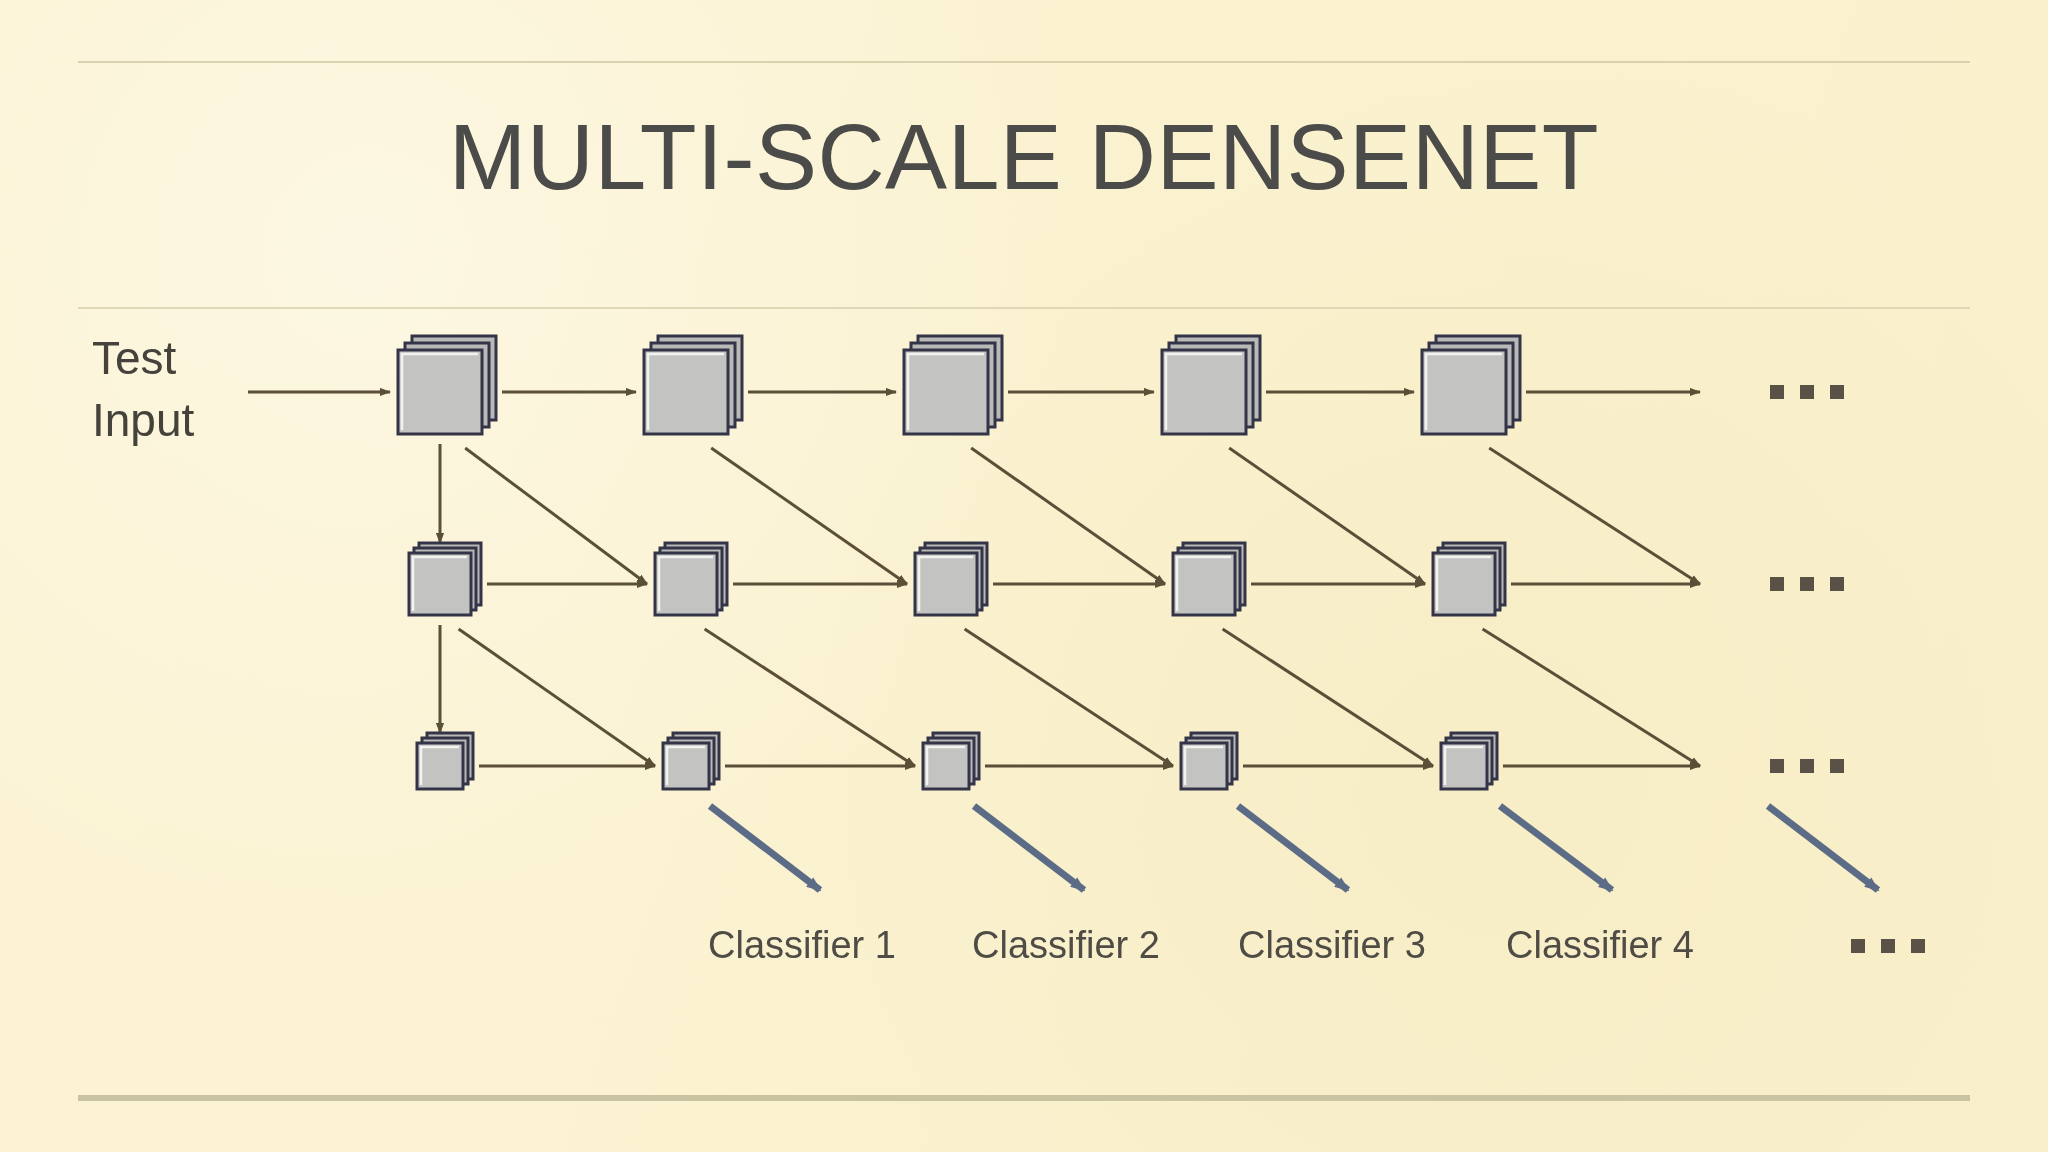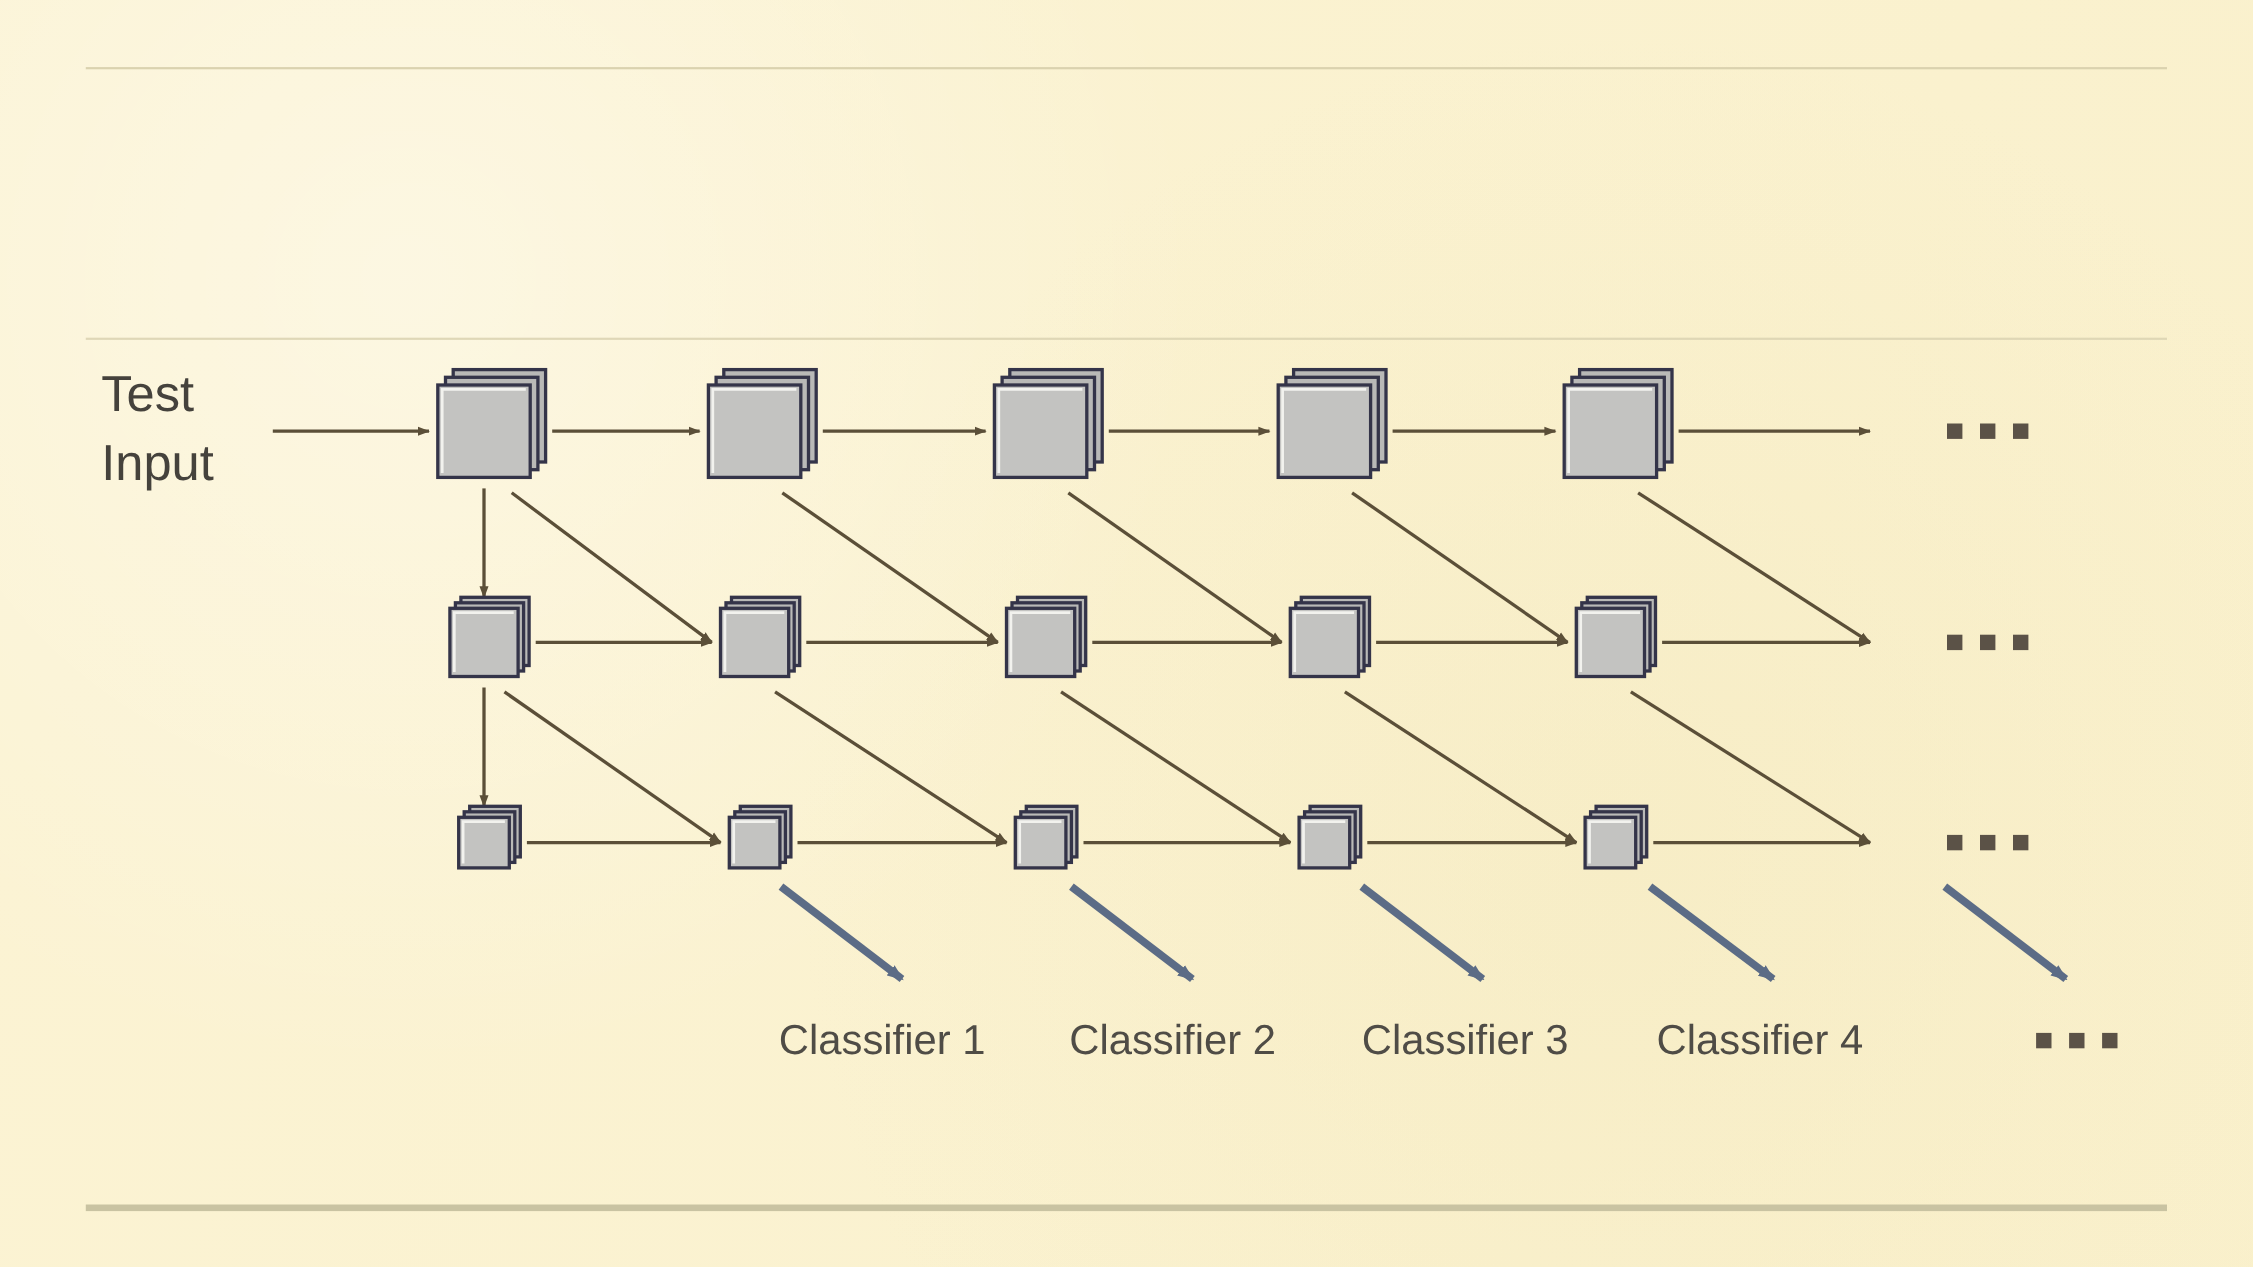--- a/index.html
+++ b/index.html
@@ -106,20 +106,21 @@
 </style>
 </head>
 <body>
 
 <div id="slide">
 
   <div class="rule-top"></div>
   <div class="rule-mid"></div>
   <div class="rule-bottom"></div>
 
+  <div class="title">MULTI-SCALE DENSENET</div>
 
   <svg id="diagram" viewBox="0 0 2048 1152" xmlns="http://www.w3.org/2000/svg">
     <defs>
       <marker id="ah-flow" markerWidth="11" markerHeight="9" refX="10" refY="4.5" orient="auto" markerUnits="userSpaceOnUse">
         <path d="M0,0.4 L11,4.5 L0,8.6 z" fill="#5b4f38"></path>
       </marker>
       <marker id="ah-clf" markerWidth="15" markerHeight="13" refX="13" refY="6.5" orient="auto" markerUnits="userSpaceOnUse">
         <path d="M0,0.6 L15,6.5 L0,12.4 z" fill="#5c6c86"></path>
       </marker>
     </defs>

